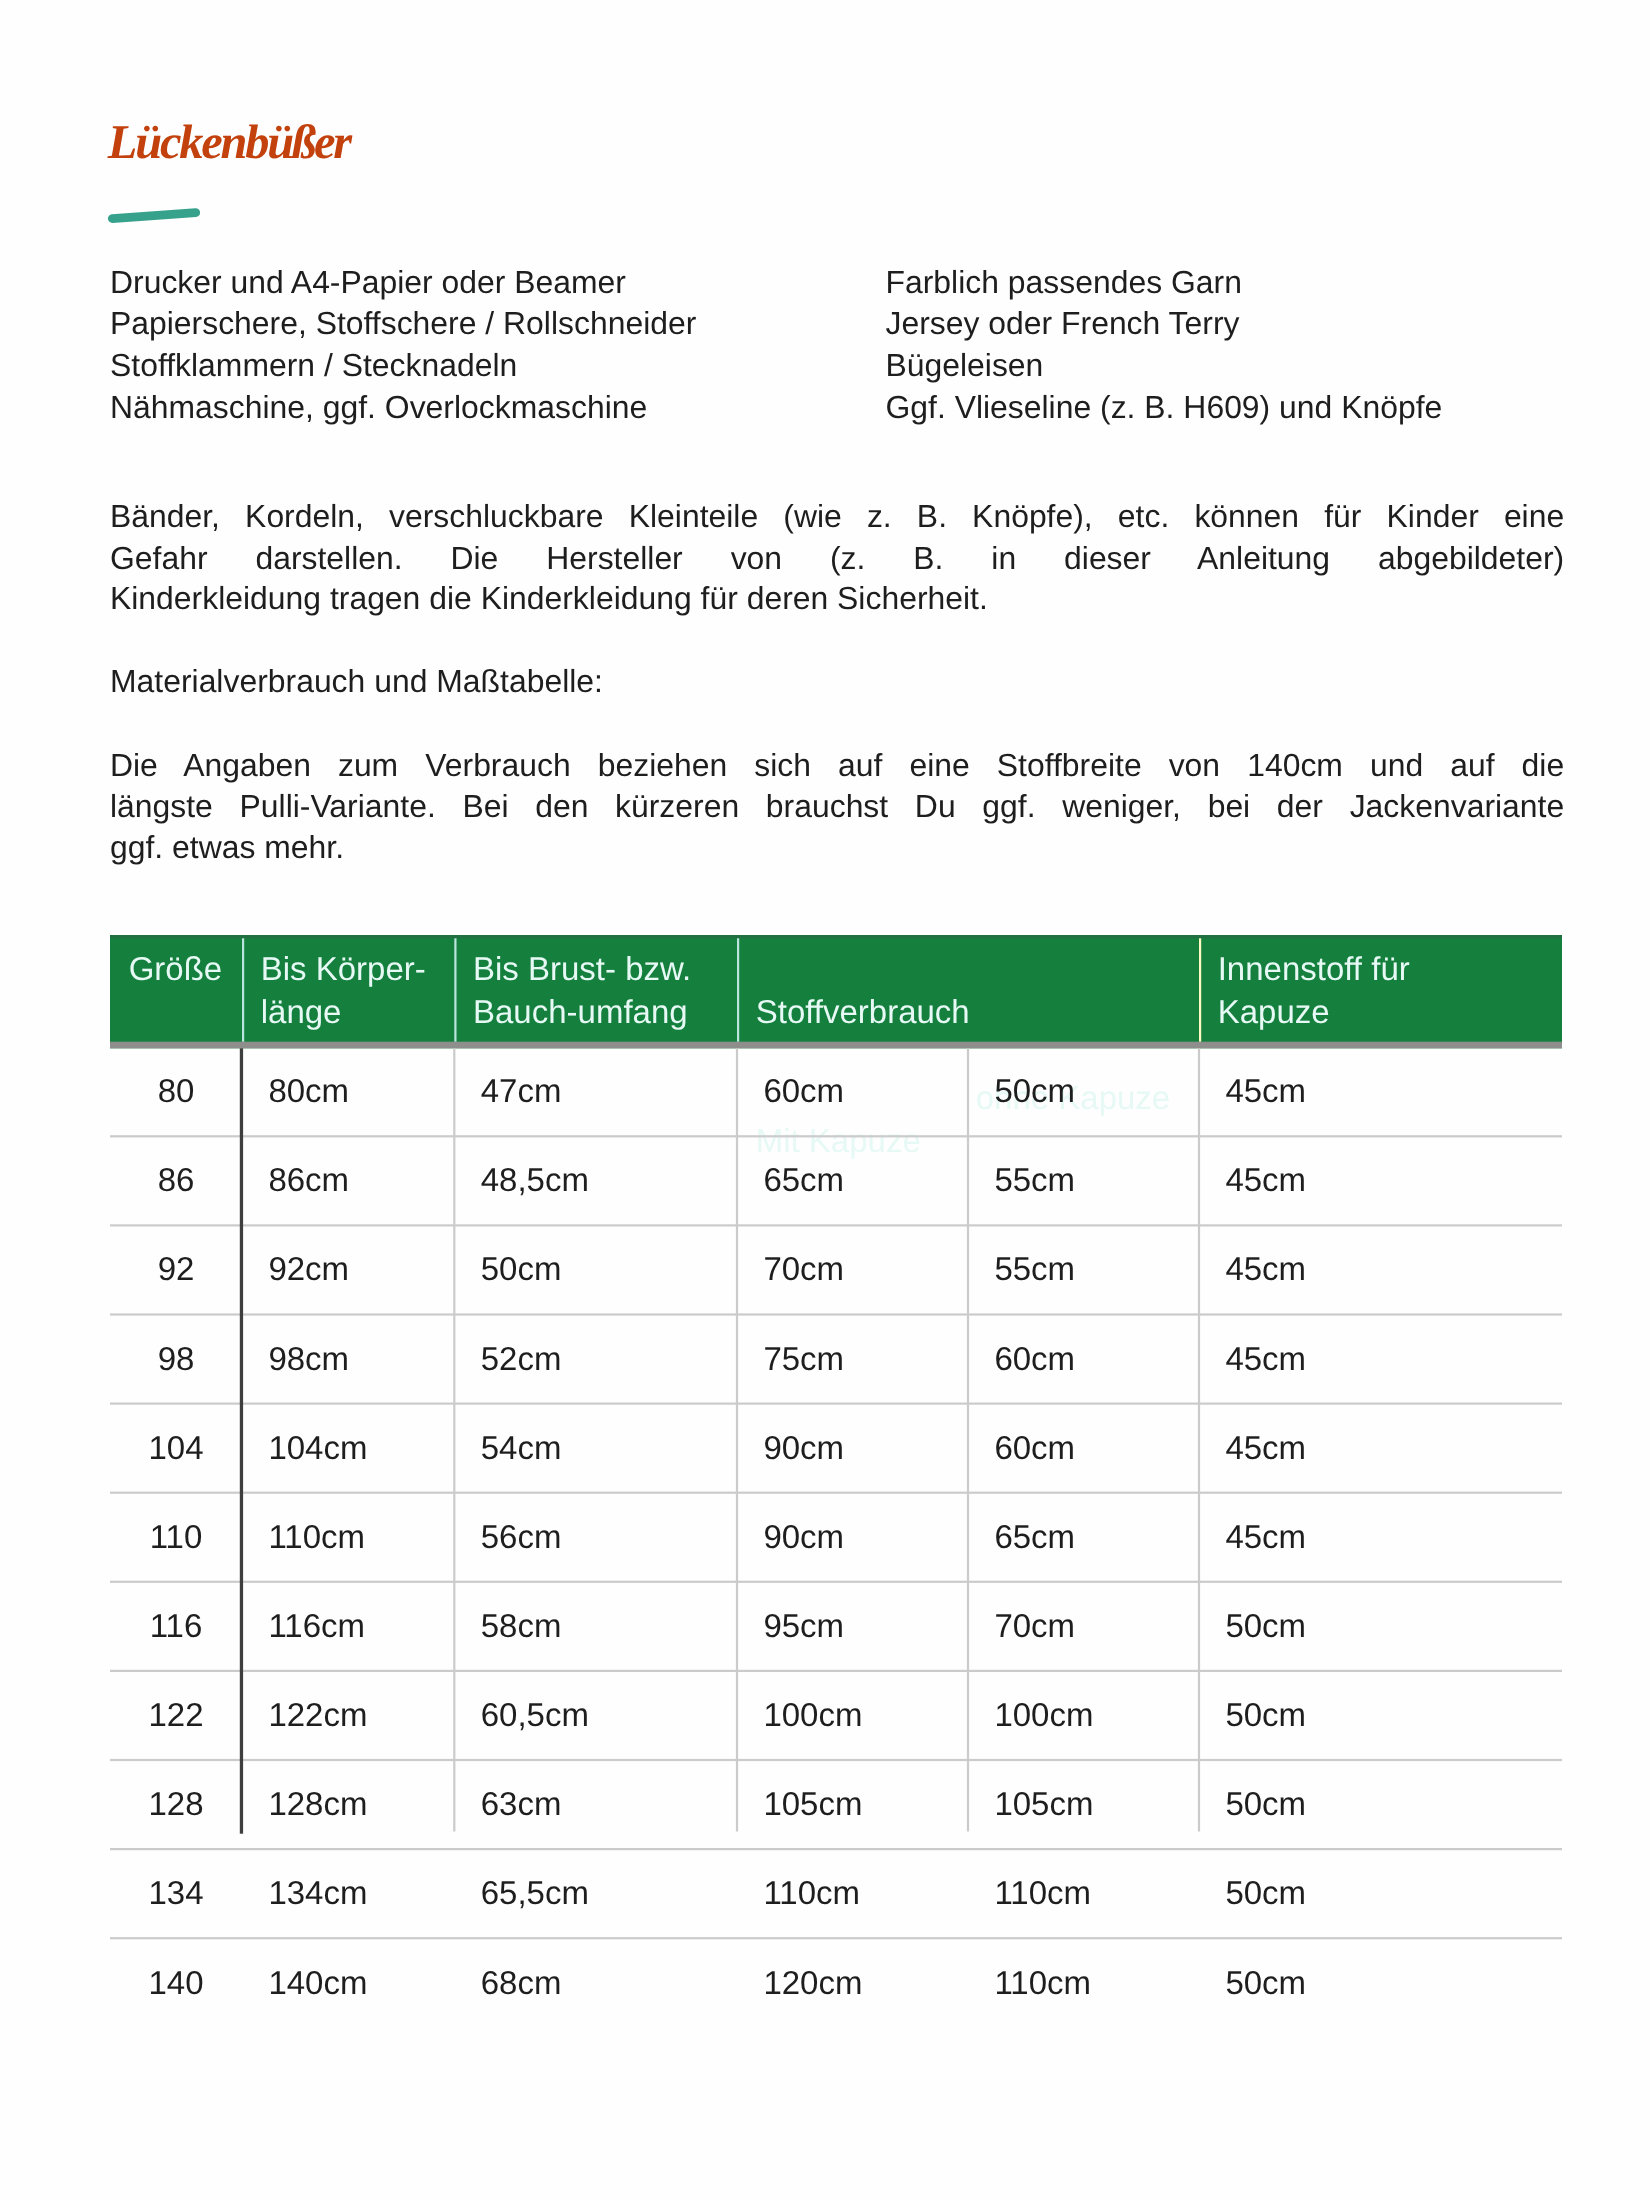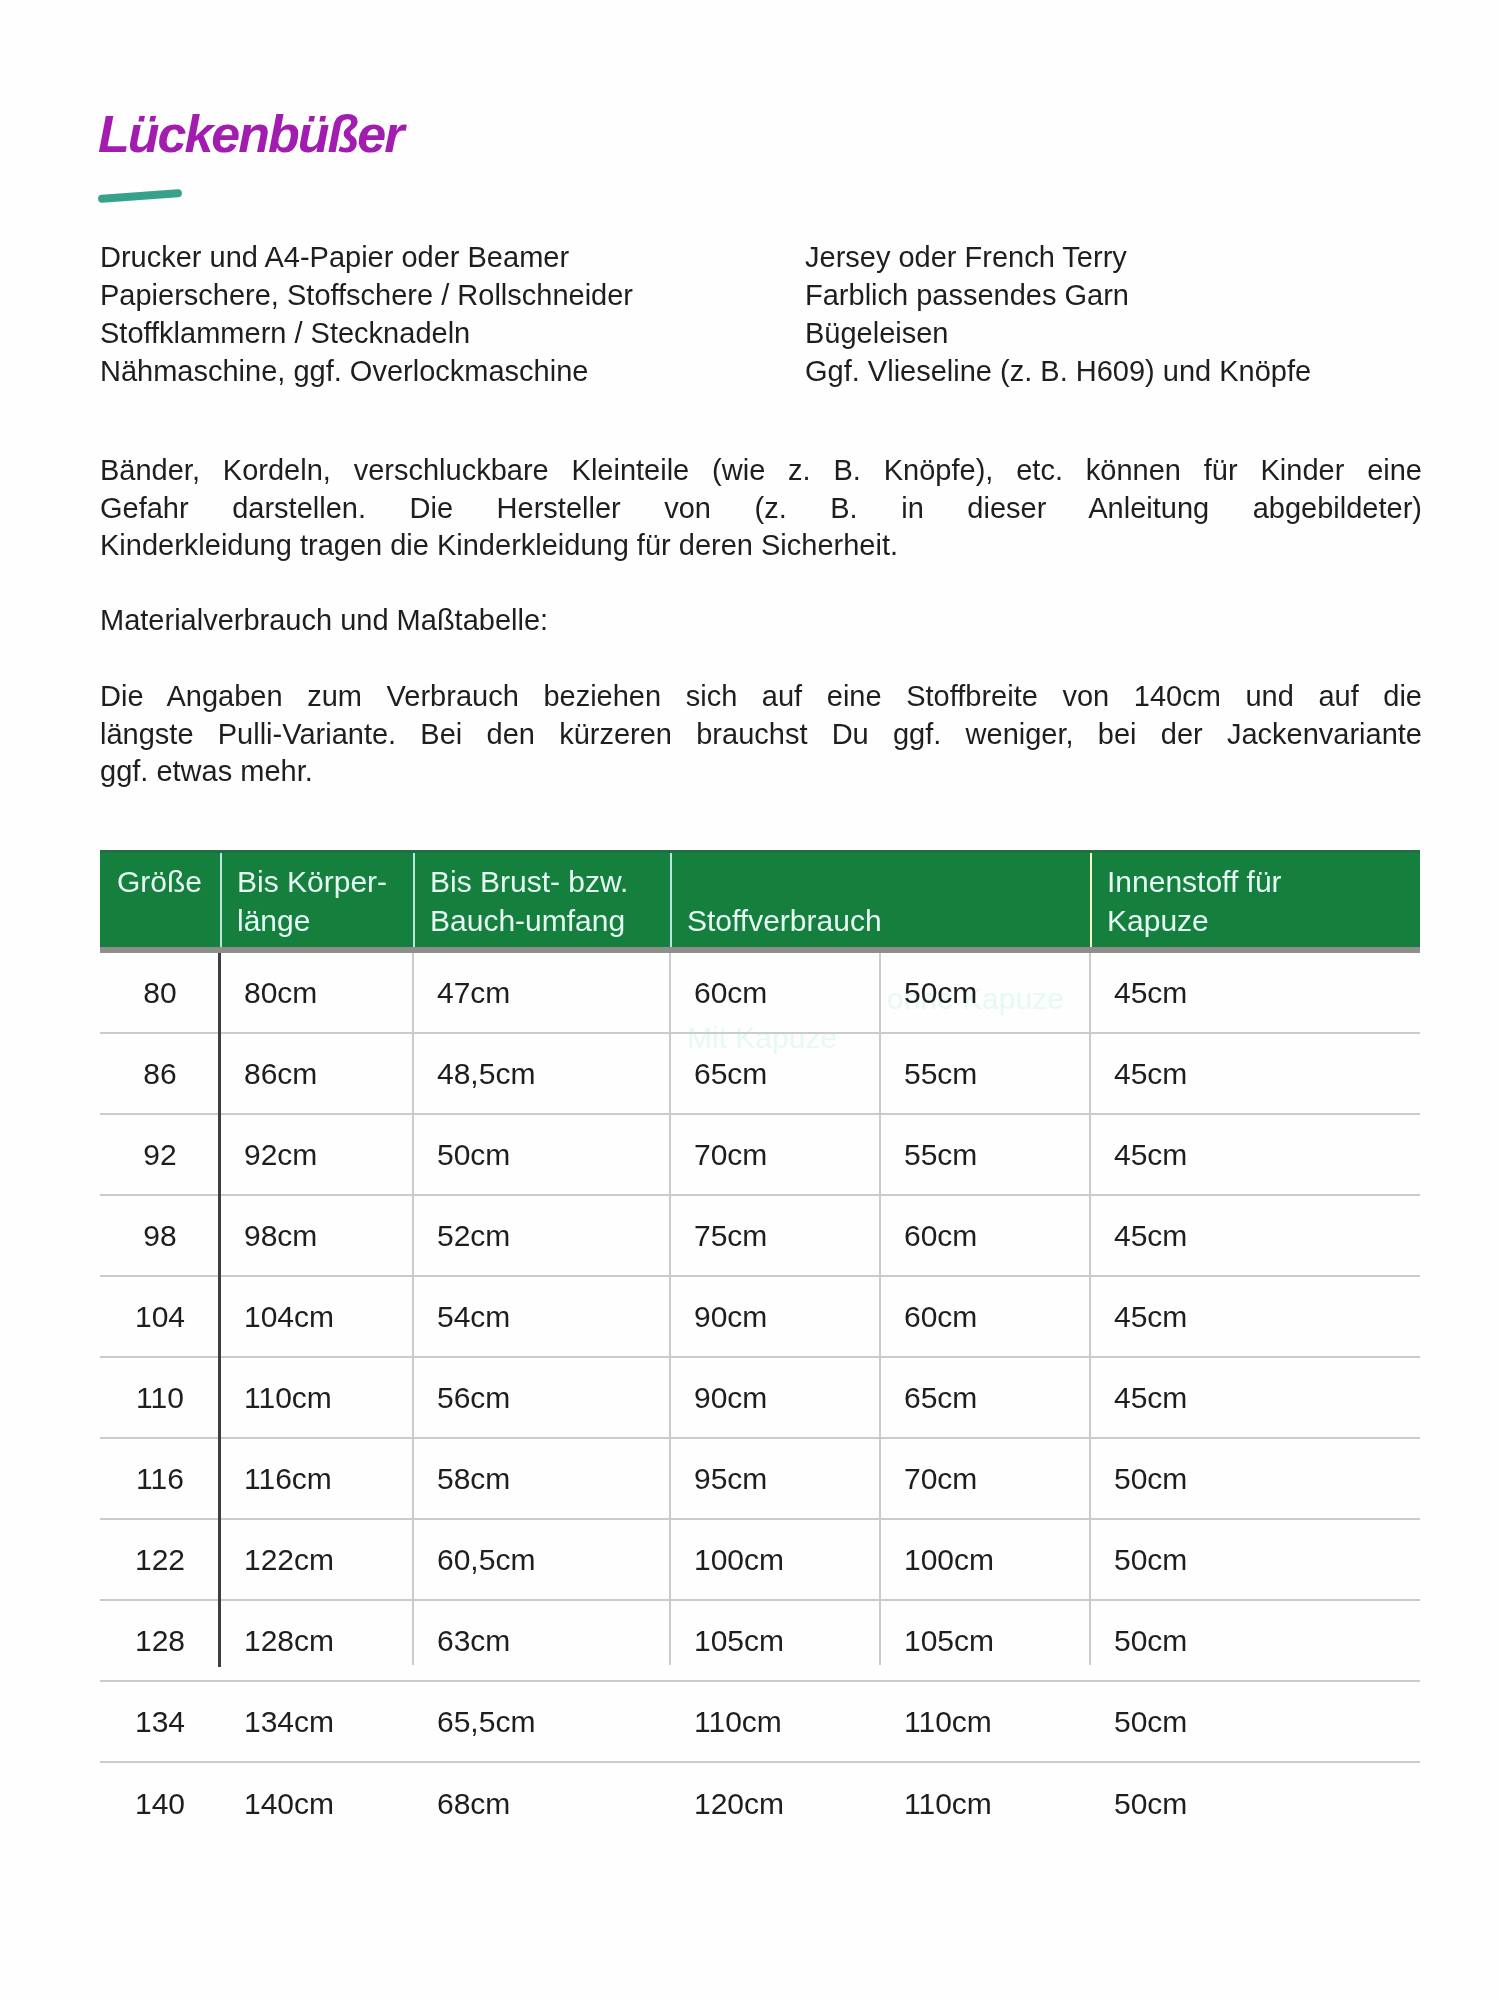--- a/index.html
+++ b/index.html
@@ -4,22 +4,22 @@
 <style>
   html,body { margin:0; padding:0; background:#ffffff; }
   .page {
     position:relative; width:1500px; height:2000px; background:#fefefe;
     font-family:"Liberation Sans", sans-serif; color:#1e1e1e; overflow:hidden;
   }
 
   
   .logo { position:absolute; left:98px; top:104px; }
   .logo-text {
-    font-family:Liberation Sans, sans-serif; font-style:italic; font-weight:bold;
-    font-size:52px; letter-spacing:-2px; color:#a21caf; white-space:nowrap;
+    font-family:Liberation Serif, serif; font-style:italic; font-weight:bold;
+    font-size:44px; letter-spacing:-2px; color:#c2410c; white-space:nowrap;
   }
   .logo-swash {
     position:absolute; left:0px; top:88px; width:84px; height:8px;
     background:#36a28c; border-radius:5px; transform:rotate(-4deg);
   }
 
   
   .tools { position:absolute; top:238px; left:100px; width:1322px; font-size:29px; line-height:38px; }
   .tools-col { position:absolute; top:0; white-space:nowrap; }
   .tools-left { left:0; }
@@ -76,22 +76,22 @@
   </div>
 
   <div class="tools">
     <div class="tools-col tools-left">
       <div>Drucker und A4-Papier oder Beamer</div>
       <div>Papierschere, Stoffschere / Rollschneider</div>
       <div>Stoffklammern / Stecknadeln</div>
       <div>Nähmaschine, ggf. Overlockmaschine</div>
     </div>
     <div class="tools-col tools-right">
+      <div>Farblich passendes Garn</div>
       <div>Jersey oder French Terry</div>
-      <div>Farblich passendes Garn</div>
       <div>Bügeleisen</div>
       <div>Ggf. Vlieseline (z. B. H609) und Knöpfe</div>
     </div>
   </div>
 
   <div class="para warning">
     <div class="jline">Bänder, Kordeln, verschluckbare Kleinteile (wie z. B. Knöpfe), etc. können für Kinder eine</div>
     <div class="jline">Gefahr darstellen. Die Hersteller von (z. B. in dieser Anleitung abgebildeter)</div>
     <div class="jline-end">Kinderkleidung tragen die Kinderkleidung für deren Sicherheit.</div>
   </div>

